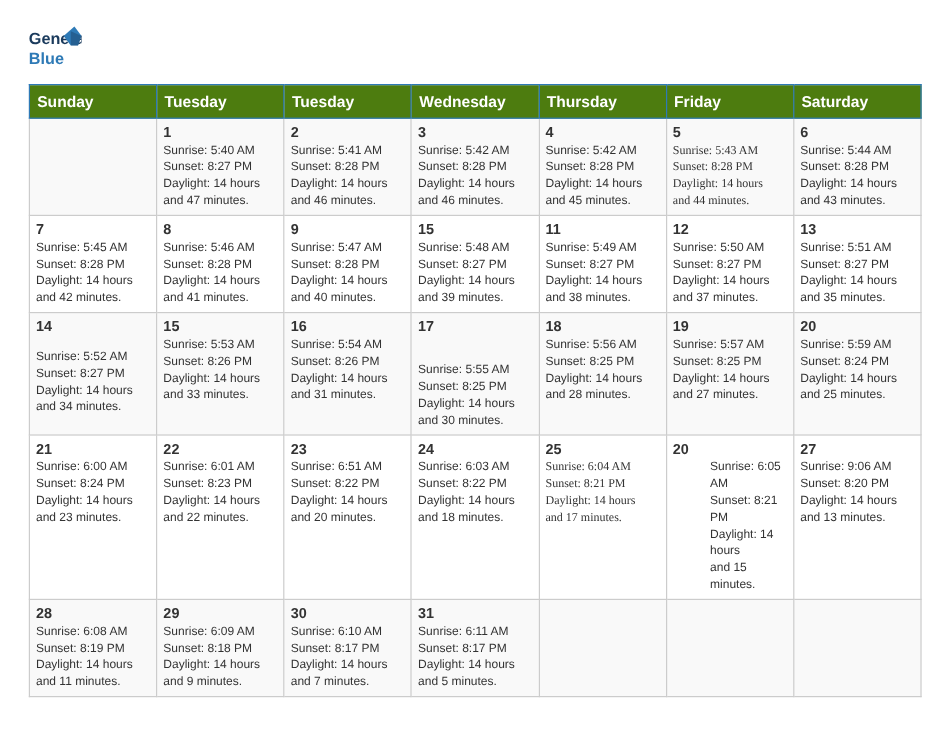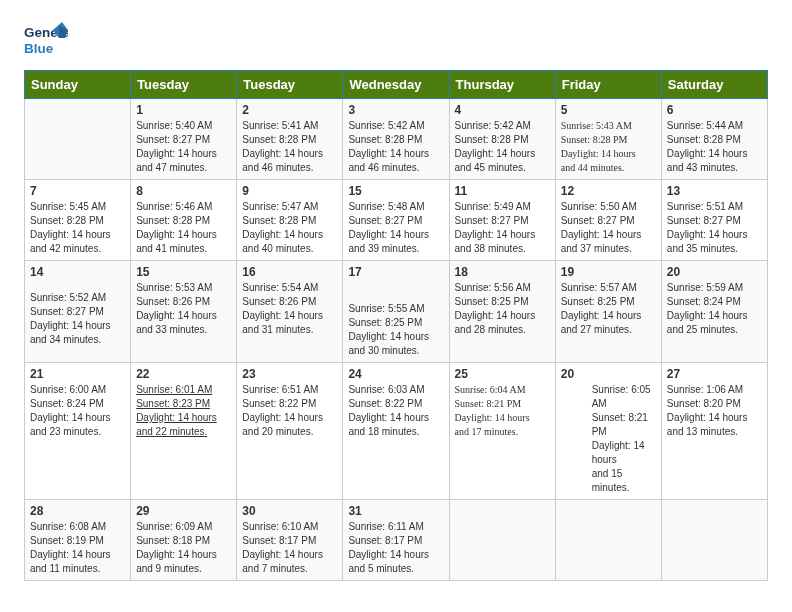--- a/index.html
+++ b/index.html
@@ -264,21 +264,21 @@
       <tr>
         <td>
           <span class="day-number">21</span>
           <div class="cell-content" style="white-space: pre-line;">Sunrise: 6:00 AM
 Sunset: 8:24 PM
 Daylight: 14 hours
 and 23 minutes.</div>
         </td>
         <td>
           <span class="day-number">22</span>
-          <div class="cell-content" style="white-space: pre-line; text-decoration: underline;">Sunrise: 6:01 AM
+          <div class="cell-content" style="white-space: pre-line;">Sunrise: 6:01 AM
 Sunset: 8:23 PM
 Daylight: 14 hours
 and 22 minutes.</div>
         </td>
         <td>
           <span class="day-number">23</span>
           <div class="cell-content" style="white-space: pre-line;">Sunrise: 6:51 AM
 Sunset: 8:22 PM
 Daylight: 14 hours
 and 20 minutes.</div>
@@ -299,21 +299,21 @@
         </td>
         <td>
           <span class="day-number">20</span>
           <div class="cell-content" style="white-space: pre-line; margin-left: 31px;">Sunrise: 6:05 AM
 Sunset: 8:21 PM
 Daylight: 14 hours
 and 15 minutes.</div>
         </td>
         <td>
           <span class="day-number">27</span>
-          <div class="cell-content" style="white-space: pre-line;">Sunrise: 1:06 AM
+          <div class="cell-content" style="white-space: pre-line;">Sunrise: 9:06 AM
 Sunset: 8:20 PM
 Daylight: 14 hours
 and 13 minutes.</div>
         </td>
       </tr>
       <tr>
         <td>
           <span class="day-number">28</span>
           <div class="cell-content" style="white-space: pre-line;">Sunrise: 6:08 AM
 Sunset: 8:19 PM

